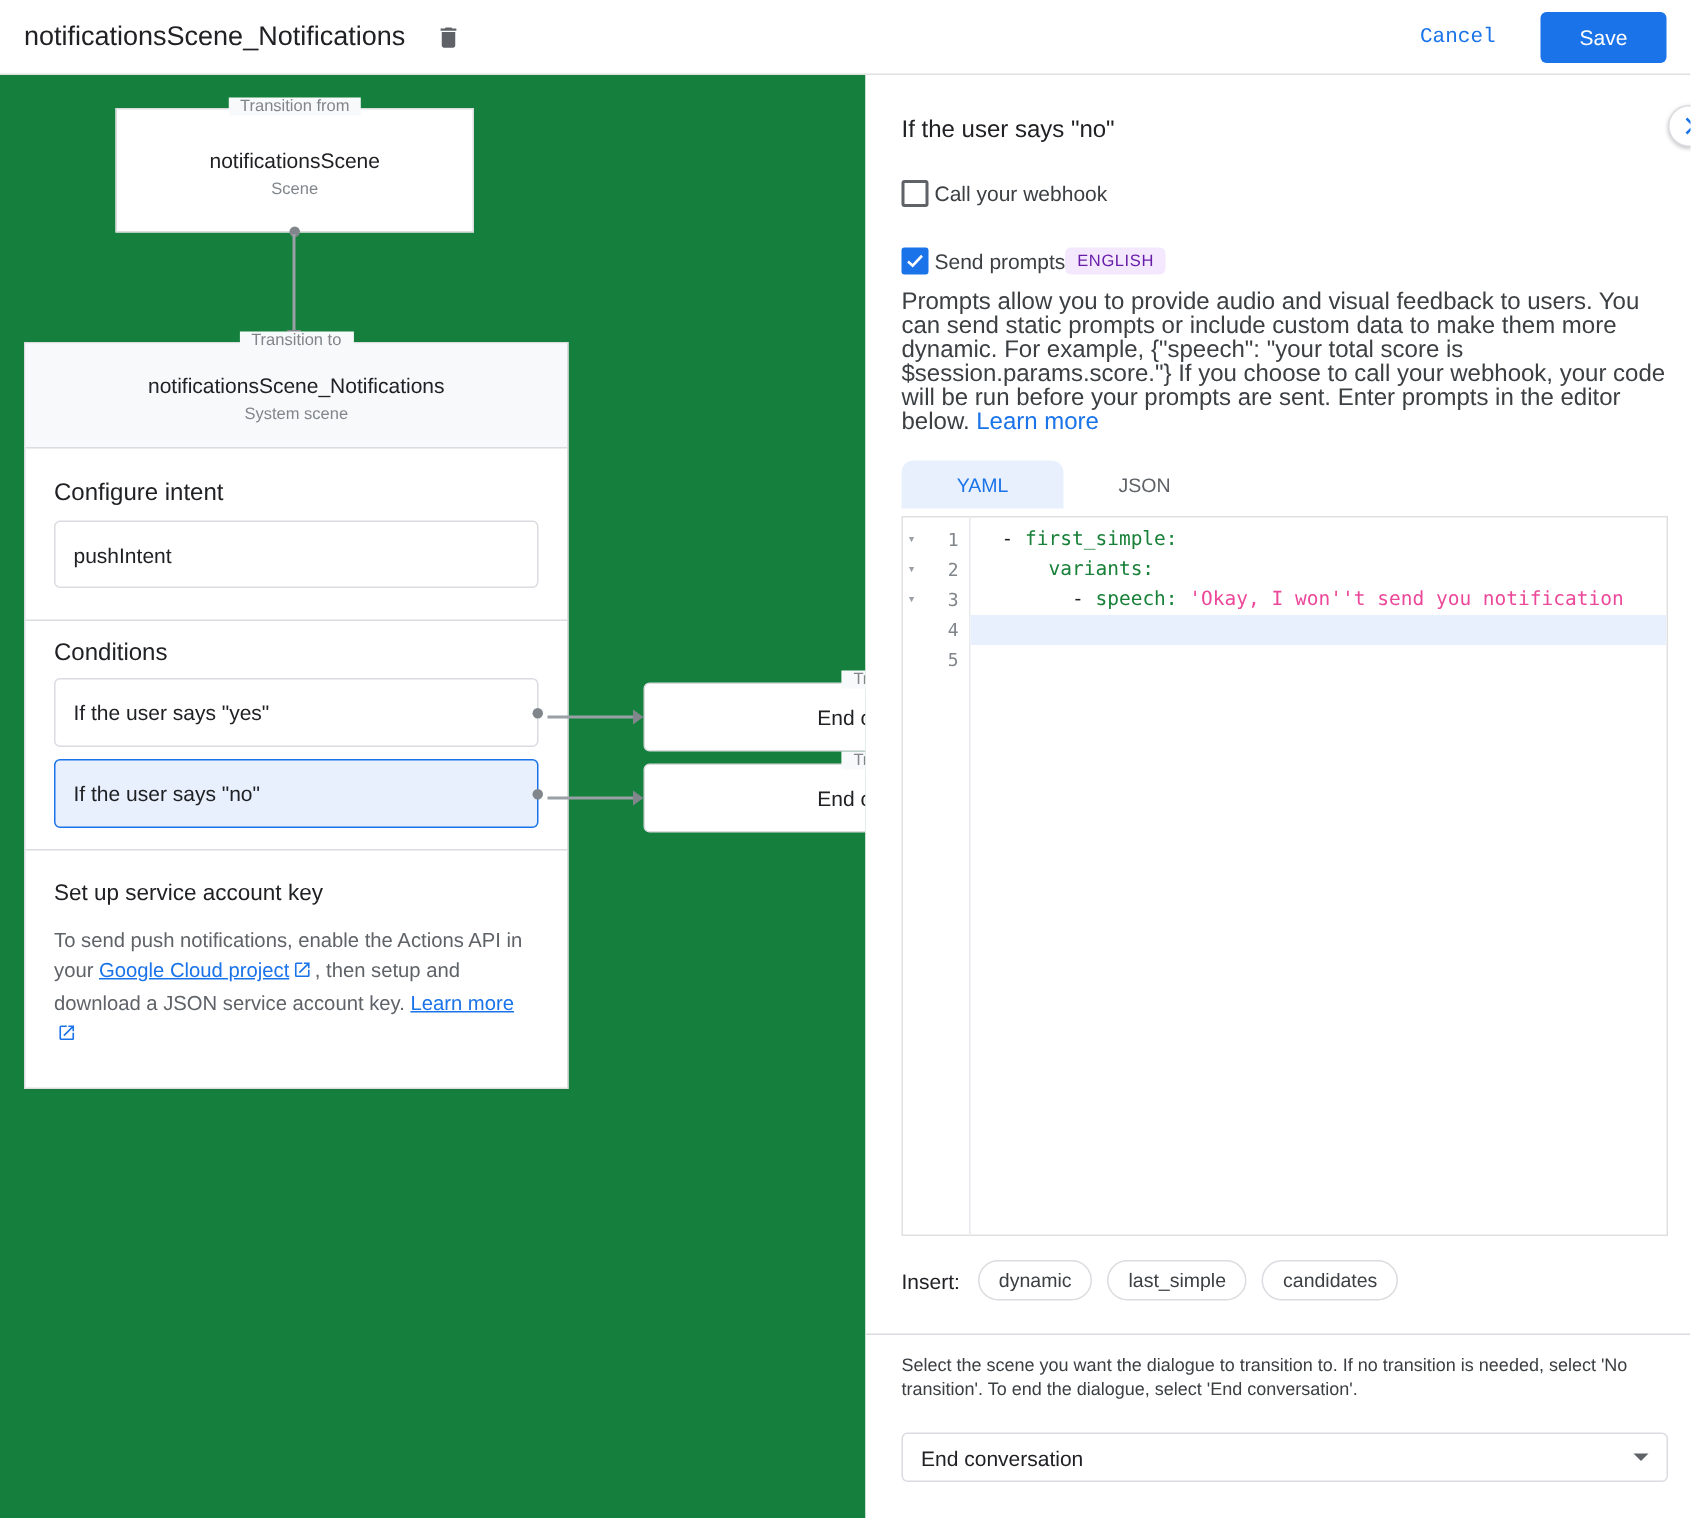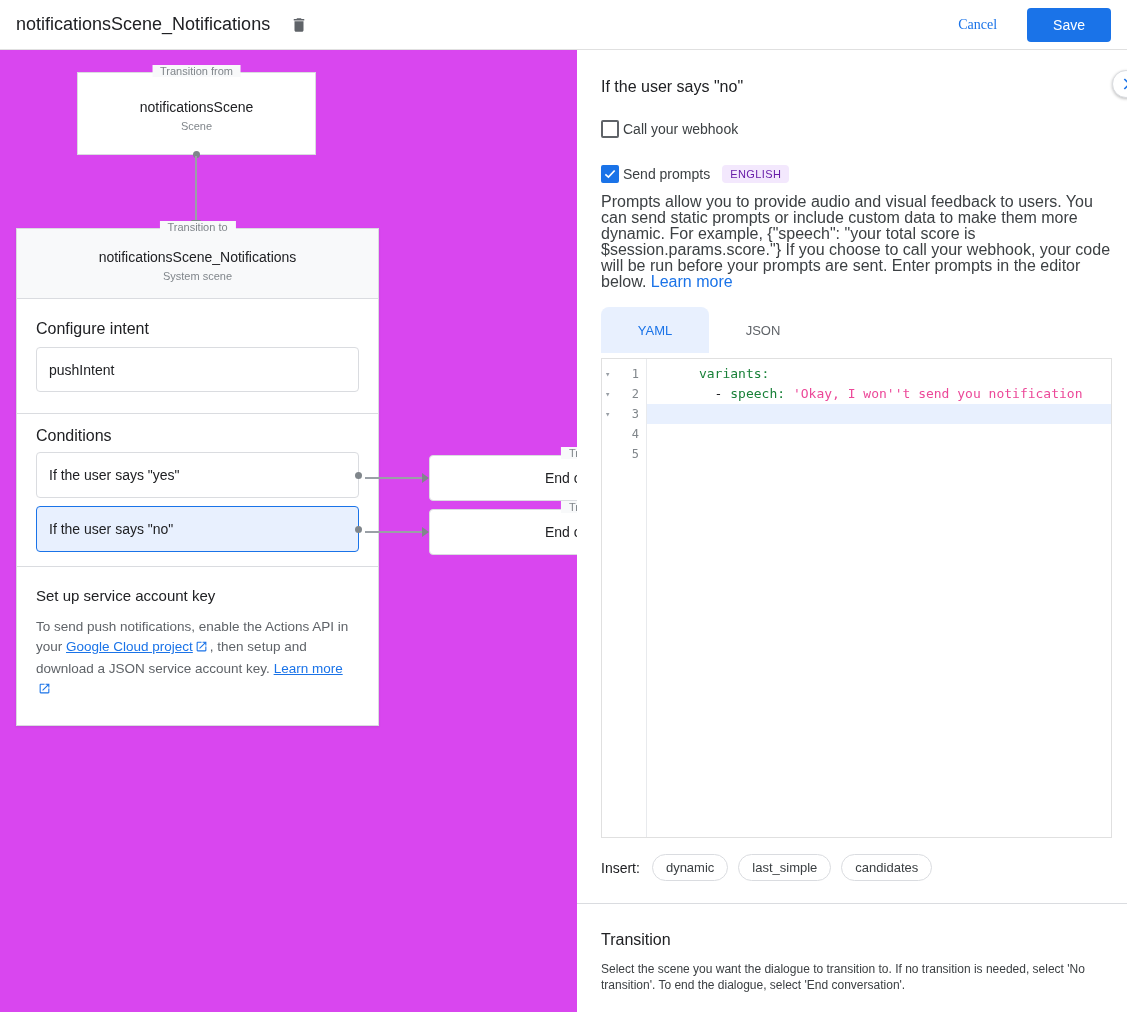--- a/index.html
+++ b/index.html
@@ -4,26 +4,26 @@
 <style>
   * { margin:0; padding:0; box-sizing:border-box; }
   html,body { width:1127px; height:1012px; overflow:hidden; }
   body { font-family:"Liberation Sans", sans-serif; color:#202124; background:#fff; }
 
   
   .topbar { height:50px; display:flex; align-items:center; padding:0 16px; border-bottom:1px solid #e0e0e0; background:#fff; position:relative; z-index:5; }
   .topbar-title { font-size:18px; font-weight:400; color:#202124; }
   .icon-btn { background:none; border:none; cursor:pointer; margin-left:18px; padding:2px; display:flex; align-items:center; }
   .topbar-spacer { flex:1; }
-  .text-btn { background:none; border:none; color:#1a73e8; font-size:14px; font-weight:500; font-family:Liberation Serif, serif; padding:8px 16px; cursor:pointer; }
+  .text-btn { background:none; border:none; color:#1a73e8; font-size:14px; font-weight:500; font-family:Liberation Mono, monospace; padding:8px 16px; cursor:pointer; }
   .primary-btn { background:#1a73e8; color:#fff; border:none; border-radius:4px; font-size:14px; font-weight:500; font-family:inherit; padding:9px 26px; margin-left:14px; cursor:pointer; }
 
   
   .main { display:flex; height:962px; }
-  .left-panel { width:577px; background:#d946ef; position:relative; overflow:hidden; flex-shrink:0; }
+  .left-panel { width:577px; background:#15803d; position:relative; overflow:hidden; flex-shrink:0; }
   .right-panel { width:550px; background:#fff; position:relative; padding:28px 15px 0 24px; }
 
   
   .node-label { position:absolute; top:-8px; left:50%; transform:translateX(-50%); background:#f8f9fa; padding:0 8px; font-size:11px; color:#80868b; white-space:nowrap; }
   .from-node { position:absolute; left:77px; top:22px; width:239px; height:83px; background:#fff; border:1px solid #dadce0; text-align:center; padding-top:26px; }
   .node-title { font-size:14px; color:#202124; }
   .node-subtitle { font-size:11px; color:#80868b; margin-top:5px; }
 
   .scene-card { position:absolute; left:16px; top:178px; width:363px; background:#fff; border:1px solid #dadce0; box-shadow:0 1px 2px rgba(60,64,67,.12); }
   .card-header { position:relative; height:70px; background:#f8f9fa; border-bottom:1px solid #dadce0; text-align:center; padding-top:20px; }
@@ -54,26 +54,26 @@
   .end-node .node-label { top:-9px; }
 
   
   .panel-title { font-size:16px; font-weight:400; color:#202124; }
   .panel-collapse-btn { position:absolute; top:20px; right:-13px; width:28px; height:28px; border-radius:50%; background:#fff; border:1px solid #dadce0; box-shadow:0 1px 3px rgba(0,0,0,.25); display:flex; align-items:center; justify-content:center; cursor:pointer; padding:0; }
   .check-row { display:flex; align-items:center; margin-top:24px; }
   .check-row.prompts { margin-top:27px; }
   .checkbox { width:18px; height:18px; border:2px solid #5f6368; border-radius:2px; background:#fff; flex-shrink:0; cursor:pointer; display:flex; align-items:center; justify-content:center; }
   .checkbox.checked { background:#1a73e8; border-color:#1a73e8; }
   .check-label { margin-left:4px; font-size:14px; font-weight:500; color:#3c4043; }
-  .badge { margin-left:12px; background:#f3e8fd; color:#681da8; font-size:11px; font-weight:500; letter-spacing:.4px; padding:3px 8px; border-radius:4px; }
+  .badge { background:#f3e8fd; color:#681da8; font-size:11px; font-weight:500; letter-spacing:.4px; padding:3px 8px; border-radius:4px; }
   .description { margin-top:11px; font-size:16px; line-height:16px; color:#3c4043; max-width:511px; }
   .inline-link { color:#1a73e8; cursor:pointer; text-decoration:none; }
 
   .tabs { display:flex; margin-top:17px; }
-  .tab { width:108px; height:46px; display:flex; align-items:center; justify-content:center; font-size:13px; font-weight:500; color:#5f6368; cursor:pointer; border-radius:8px 8px 0 0; background:transparent; border:none; font-family:inherit; }
+  .tab { width:108px; height:32px; display:flex; align-items:center; justify-content:center; font-size:13px; font-weight:500; color:#5f6368; cursor:pointer; border-radius:8px 8px 0 0; background:transparent; border:none; font-family:inherit; }
   .tab.active { color:#1a73e8; background:#e8f0fe; }
 
   .editor { margin-top:5px; height:480px; border:1px solid #e0e0e0; display:flex; font-family:"DejaVu Sans Mono", monospace; font-size:13px; overflow:hidden; background:#fff; }
   .gutter { width:45px; border-right:1px solid #e8eaed; flex-shrink:0; padding-top:5px; }
   .gutter-cell { height:20px; display:flex; align-items:center; }
   .fold { width:16px; padding-left:3px; font-size:9px; color:#9aa0a6; cursor:pointer; }
   .lnum { flex:1; text-align:right; padding-right:7px; color:#80868b; font-size:12px; }
   .code-col { flex:1; padding-top:5px; overflow:hidden; }
   .code-line { height:20px; line-height:20px; white-space:pre; padding-left:5px; cursor:text; }
   .code-line.active { background:#e8f0fe; }
@@ -223,38 +223,38 @@
           <div class="gutter-cell">
             <span class="fold"></span>
             <span class="lnum">4</span>
           </div>
           <div class="gutter-cell">
             <span class="fold"></span>
             <span class="lnum">5</span>
           </div>
         </div>
       <div class="code-col">
+          <div class="code-line"><span class="tok-plain">  - </span><span class="tok-key">first_simple:</span></div>
           <div class="code-line"><span class="tok-plain">      </span><span class="tok-key">variants:</span></div>
           <div class="code-line"><span class="tok-plain">        - </span><span class="tok-key">speech: </span><span class="tok-string">'Okay, I won''t send you notification</span></div>
           <div class="code-line active"></div>
         </div>
     </div>
 
     <div class="insert-row">
       <span class="insert-label">Insert:</span>
       <span style="display:flex;">
           <button class="chip">dynamic</button>
           <button class="chip">last_simple</button>
           <button class="chip">candidates</button>
         </span>
     </div>
 
     <hr class="full-divider">
 
-    <h2 class="transition-heading">Transition</h2>
     <p class="transition-desc">Select the scene you want the dialogue to transition to. If no transition is needed, select 'No transition'. To end the dialogue, select 'End conversation'.</p>
 
     <div class="select-box">
       <span>End conversation</span>
       <span class="caret-down"></span>
     </div>
 
   </div>
 </div>
 

